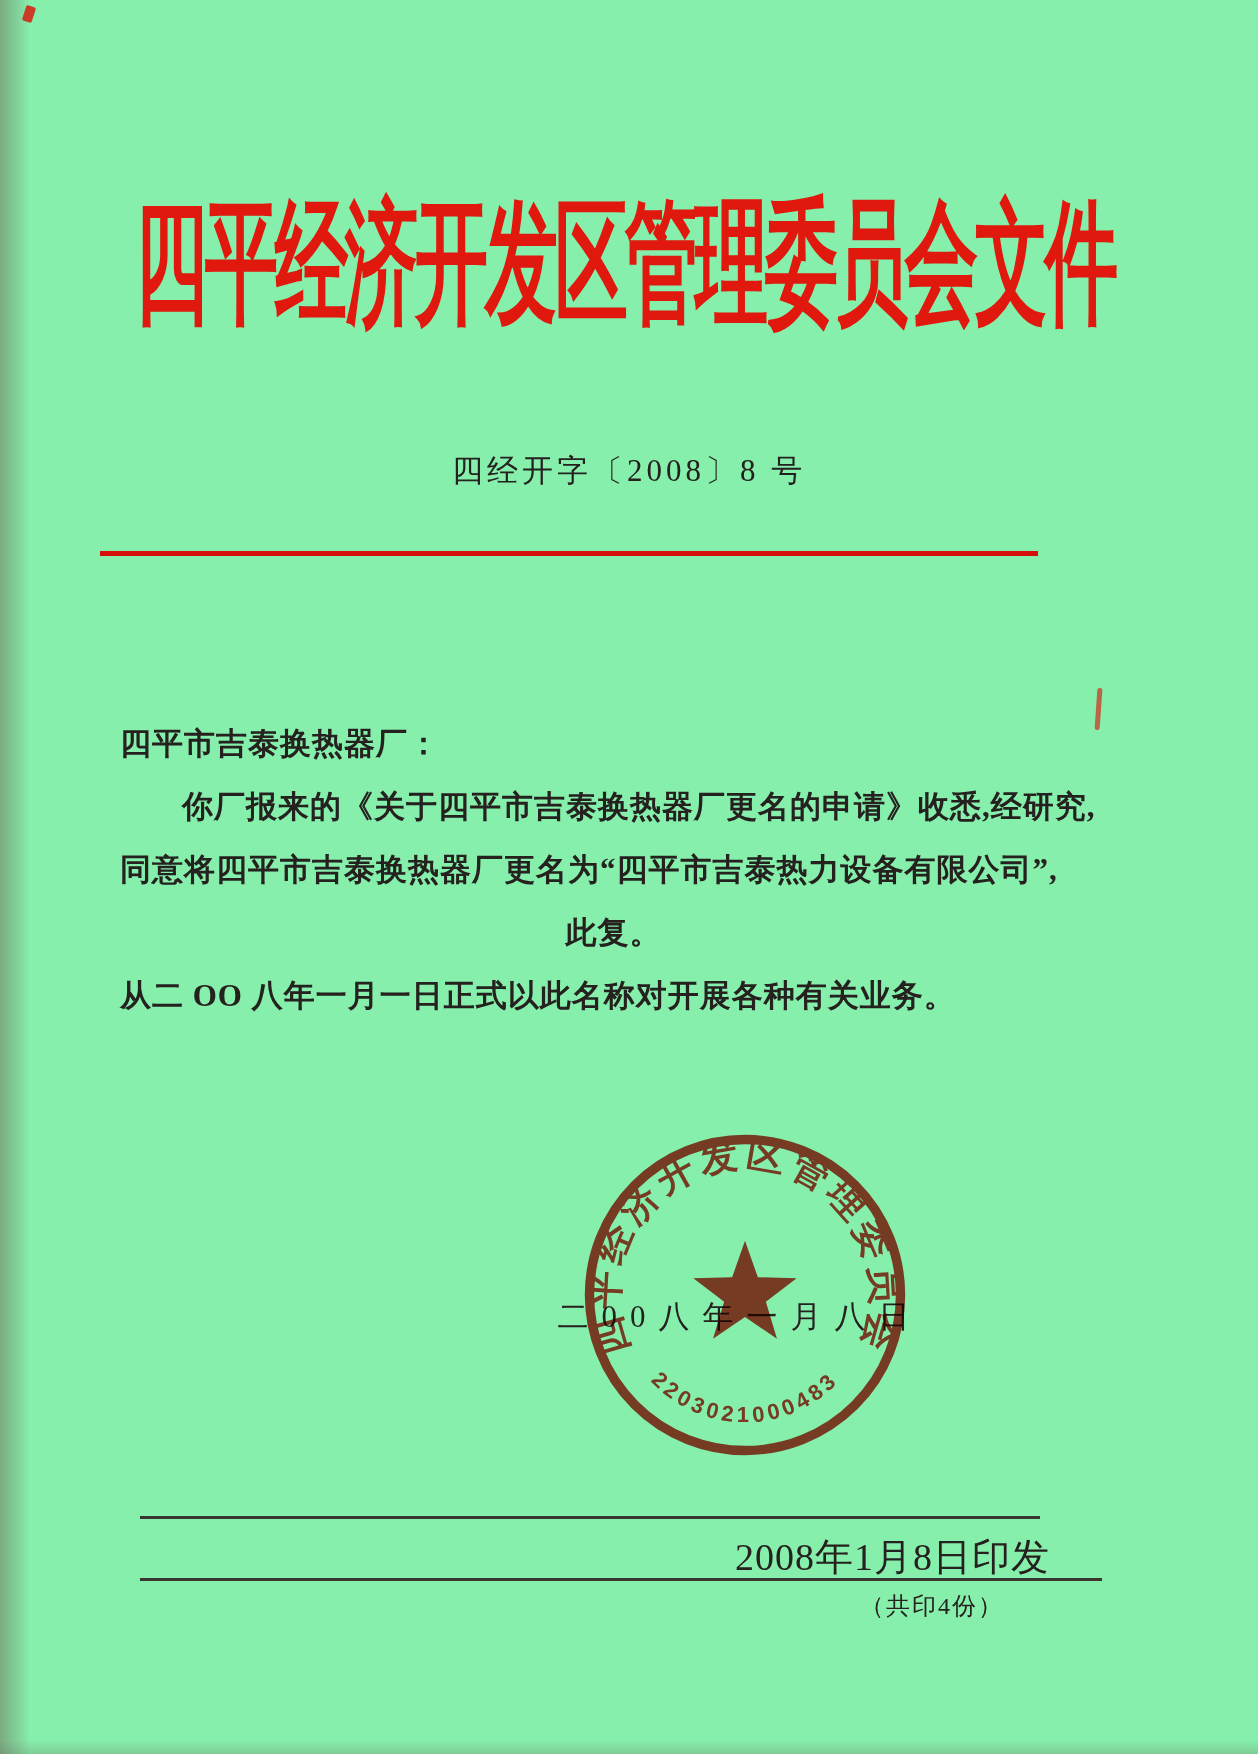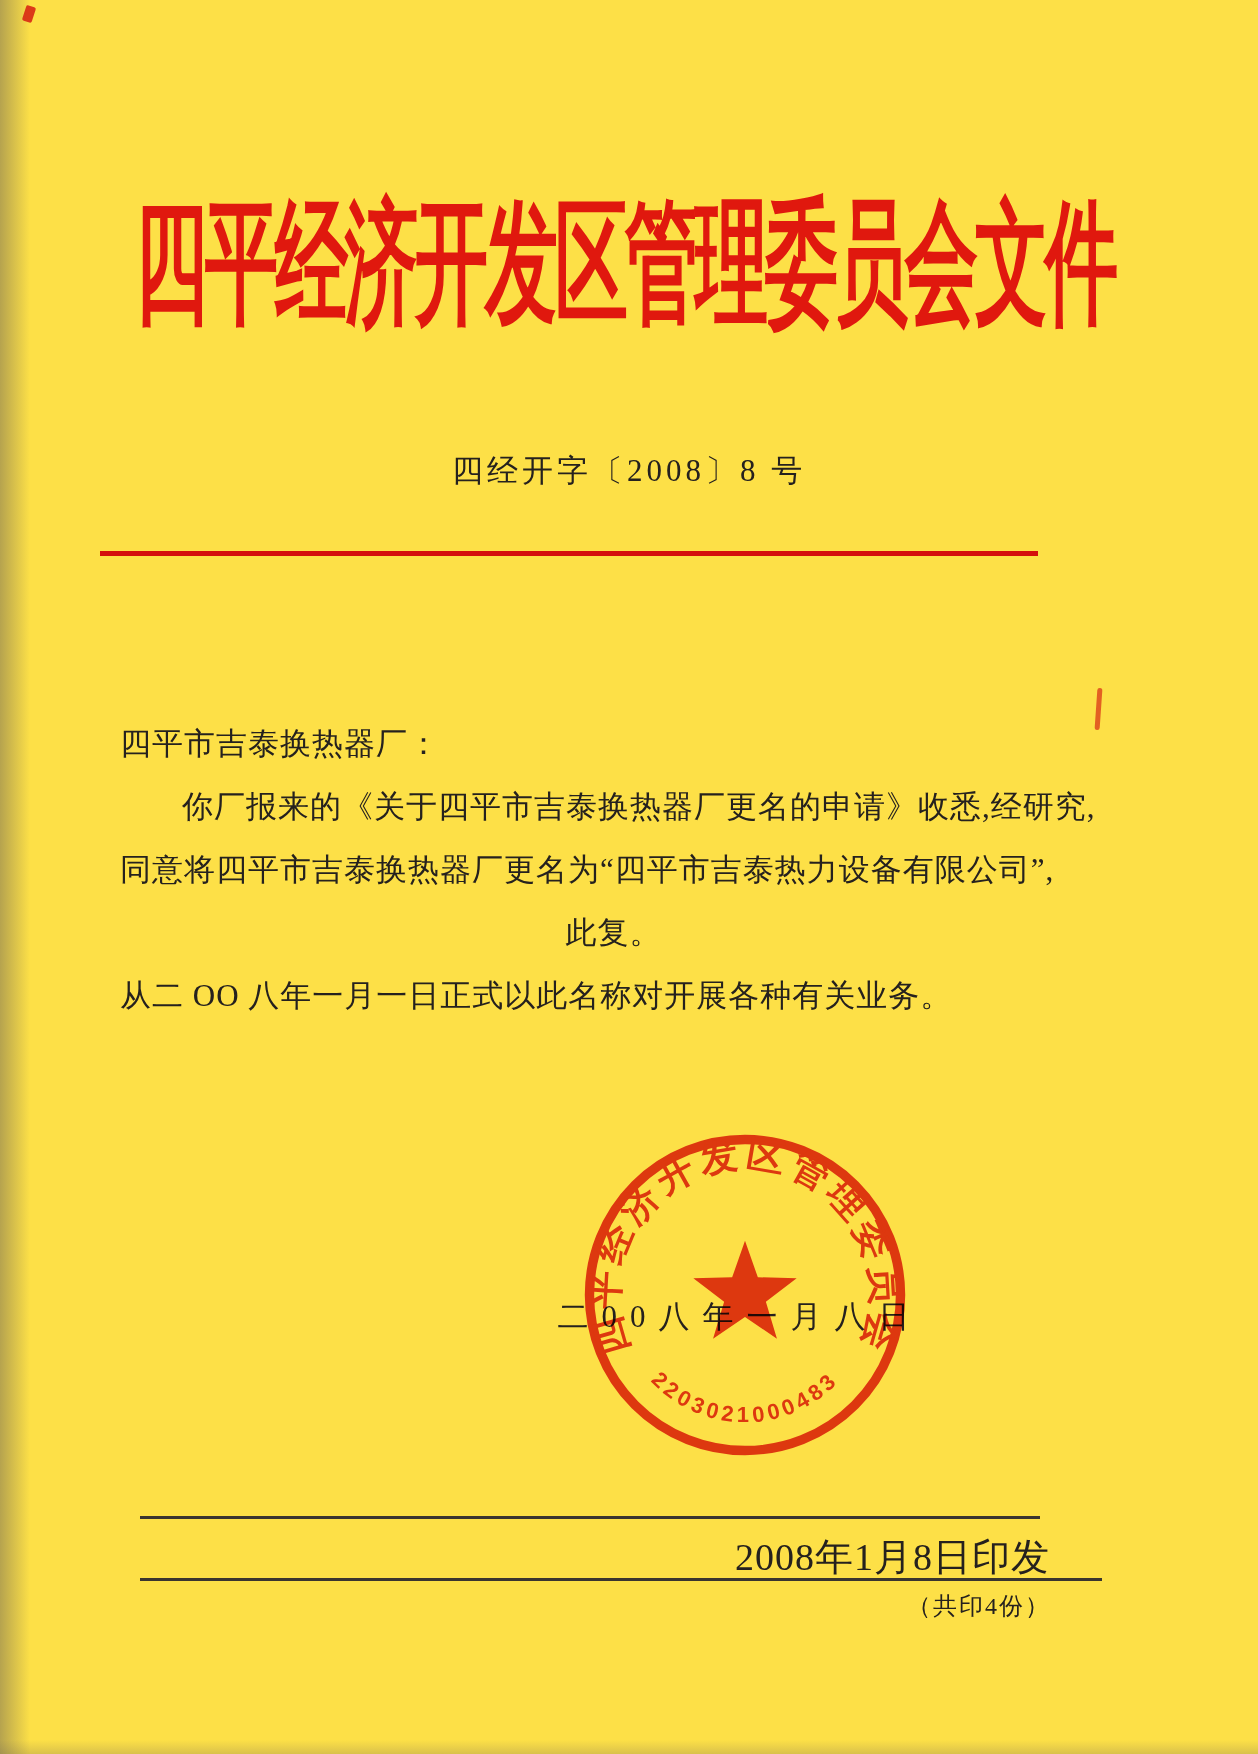--- a/index.html
+++ b/index.html
@@ -61,20 +61,21 @@
     font-family: "Liberation Sans", "DejaVu Sans", sans-serif;
     font-weight: bold;
     font-size: 34px;
     letter-spacing: 1px;
   }
   .body-block {
     position: absolute; left: 120px; top: 712px; width: 925px;
     font-size: 31px;
     line-height: 63px;
     letter-spacing: 1px;
+    font-weight: bold;
   }
   .body-line { white-space: nowrap; }
   .indent-2 { text-indent: 62px; text-align: center; }
   .date-line {
     position: absolute; left: 520px; top: 1296px; width: 440px;
     text-align: center;
     font-size: 31px;
     letter-spacing: 13px;
     white-space: nowrap;
   }
@@ -105,27 +106,27 @@
     position: absolute; left: 700px; top: 1532px; width: 350px;
     text-align: right;
     font-size: 38px; letter-spacing: 1px;
   }
   .footer-rule-bottom {
     position: absolute; left: 140px; top: 1578px; width: 962px; height: 3px;
     background: #3a352f;
   }
   .footer-copies {
     position: absolute; left: 860px; top: 1590px;
-    font-size: 24px; letter-spacing: 2px; margin-left: 47px;
+    font-size: 24px; letter-spacing: 2px;
   }
 </style>
 </head>
 <body>
 
-<div id="page" style="background: #fde047; color: rgb(37, 33, 30);">
+<div id="page" style="background: #86efac; color: rgb(37, 33, 30);">
 
   <div class="edge-shade-left"></div>
   <div class="edge-shade-bottom"></div>
   <div class="speck-red-topleft"></div>
   <div class="mark-red-right"></div>
 
   <div class="red-header" id="hdr" style="color: rgb(224, 24, 14);">四平经济开发区管理委员会文件</div>
 
   <div class="doc-number">四经开字〔2008〕8 号</div>
 

